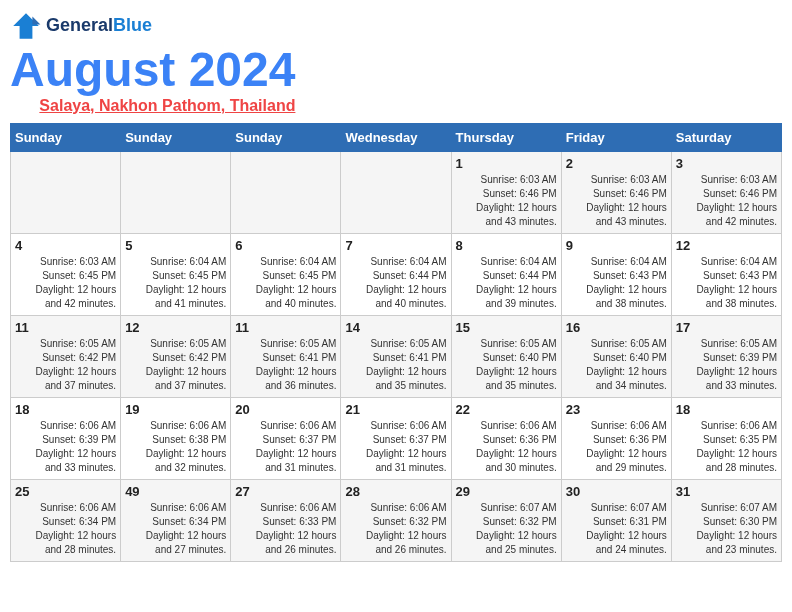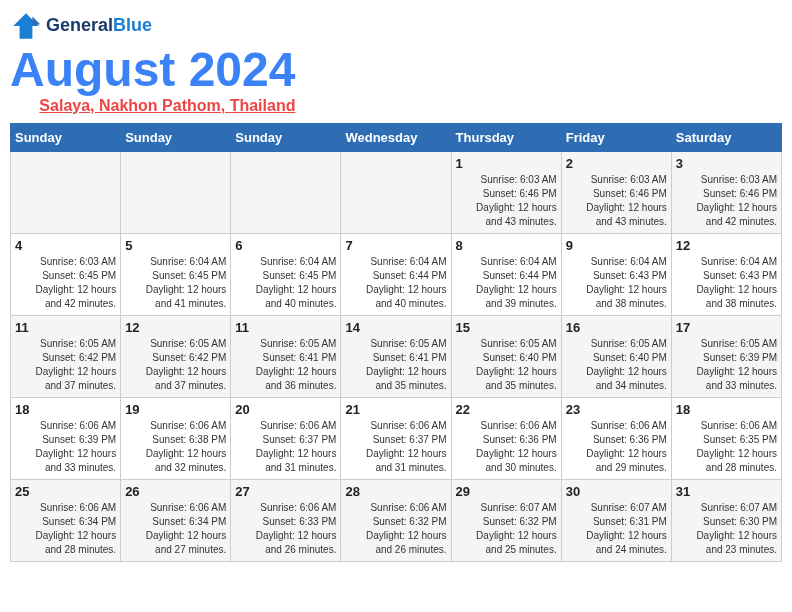--- a/index.html
+++ b/index.html
@@ -307,21 +307,21 @@
       </tr>
       <tr>
         <td>
           <div class="day-num">25</div>
           <div class="day-info" style="white-space: pre-line;">Sunrise: 6:06 AM
 Sunset: 6:34 PM
 Daylight: 12 hours
 and 28 minutes.</div>
         </td>
         <td>
-          <div class="day-num">26</div>
+          <div class="day-num">49</div>
           <div class="day-info" style="white-space: pre-line;">Sunrise: 6:06 AM
 Sunset: 6:34 PM
 Daylight: 12 hours
 and 27 minutes.</div>
         </td>
         <td>
           <div class="day-num">27</div>
           <div class="day-info" style="white-space: pre-line;">Sunrise: 6:06 AM
 Sunset: 6:33 PM
 Daylight: 12 hours

